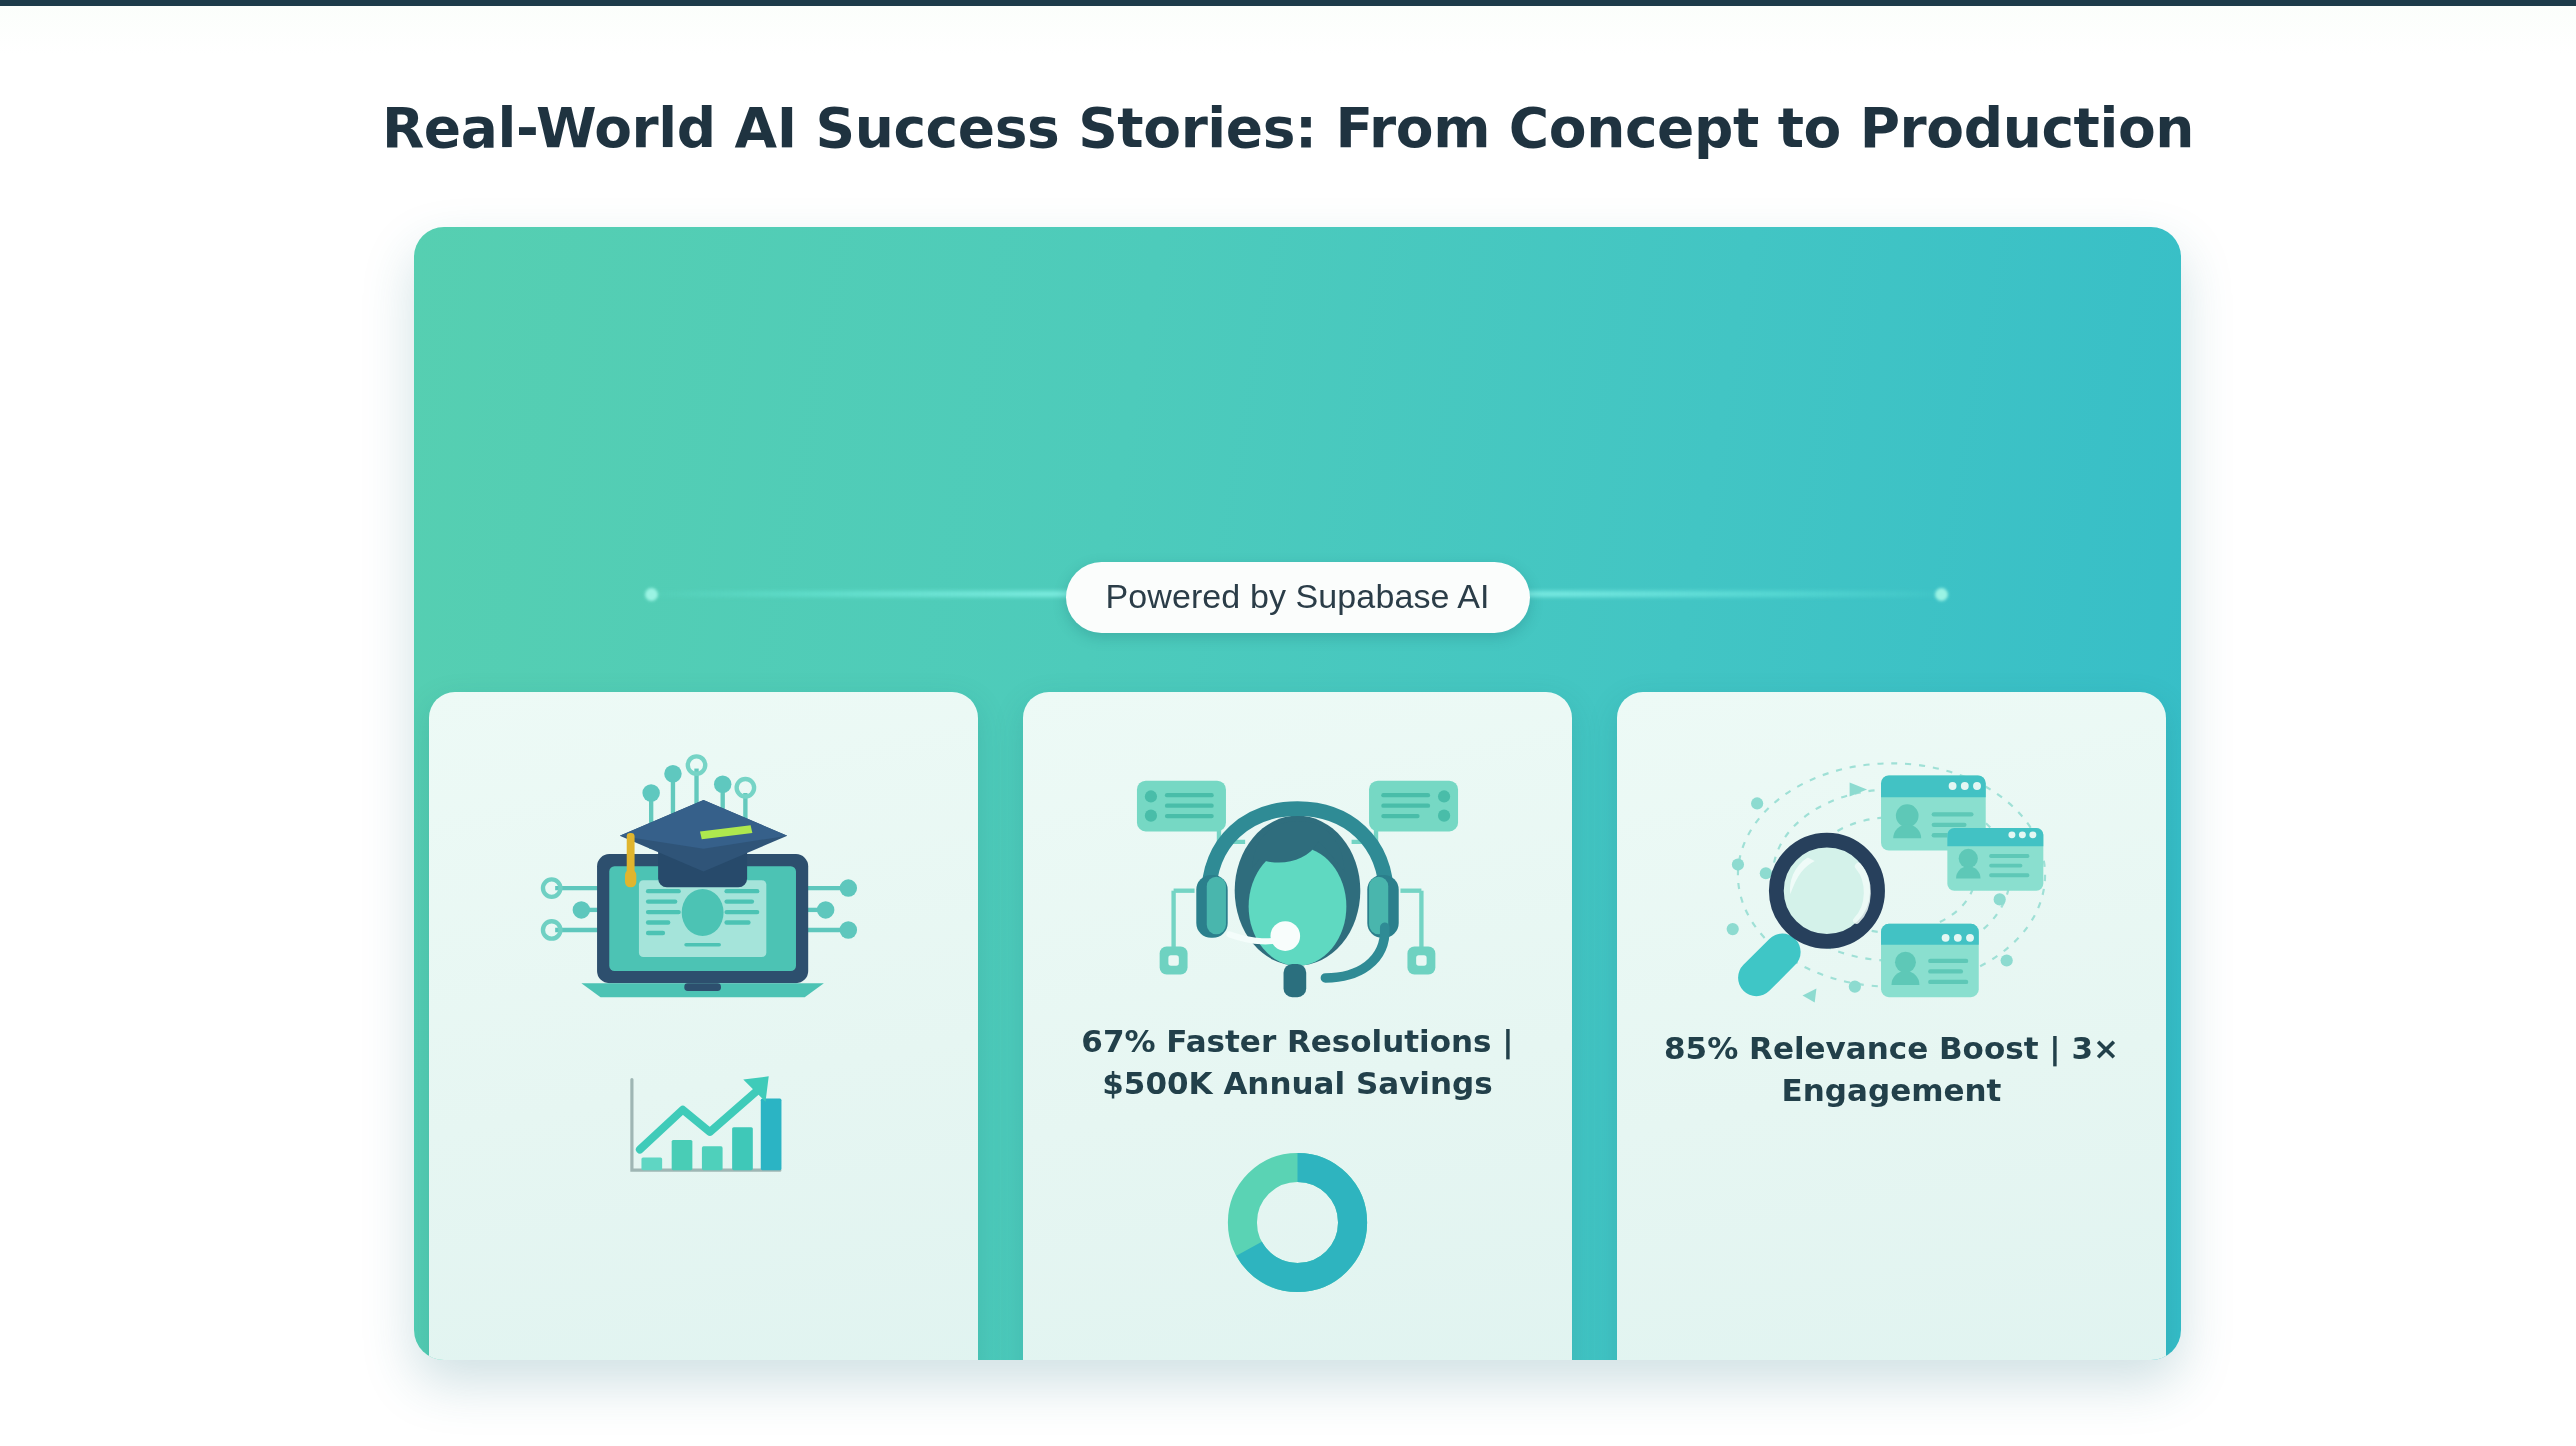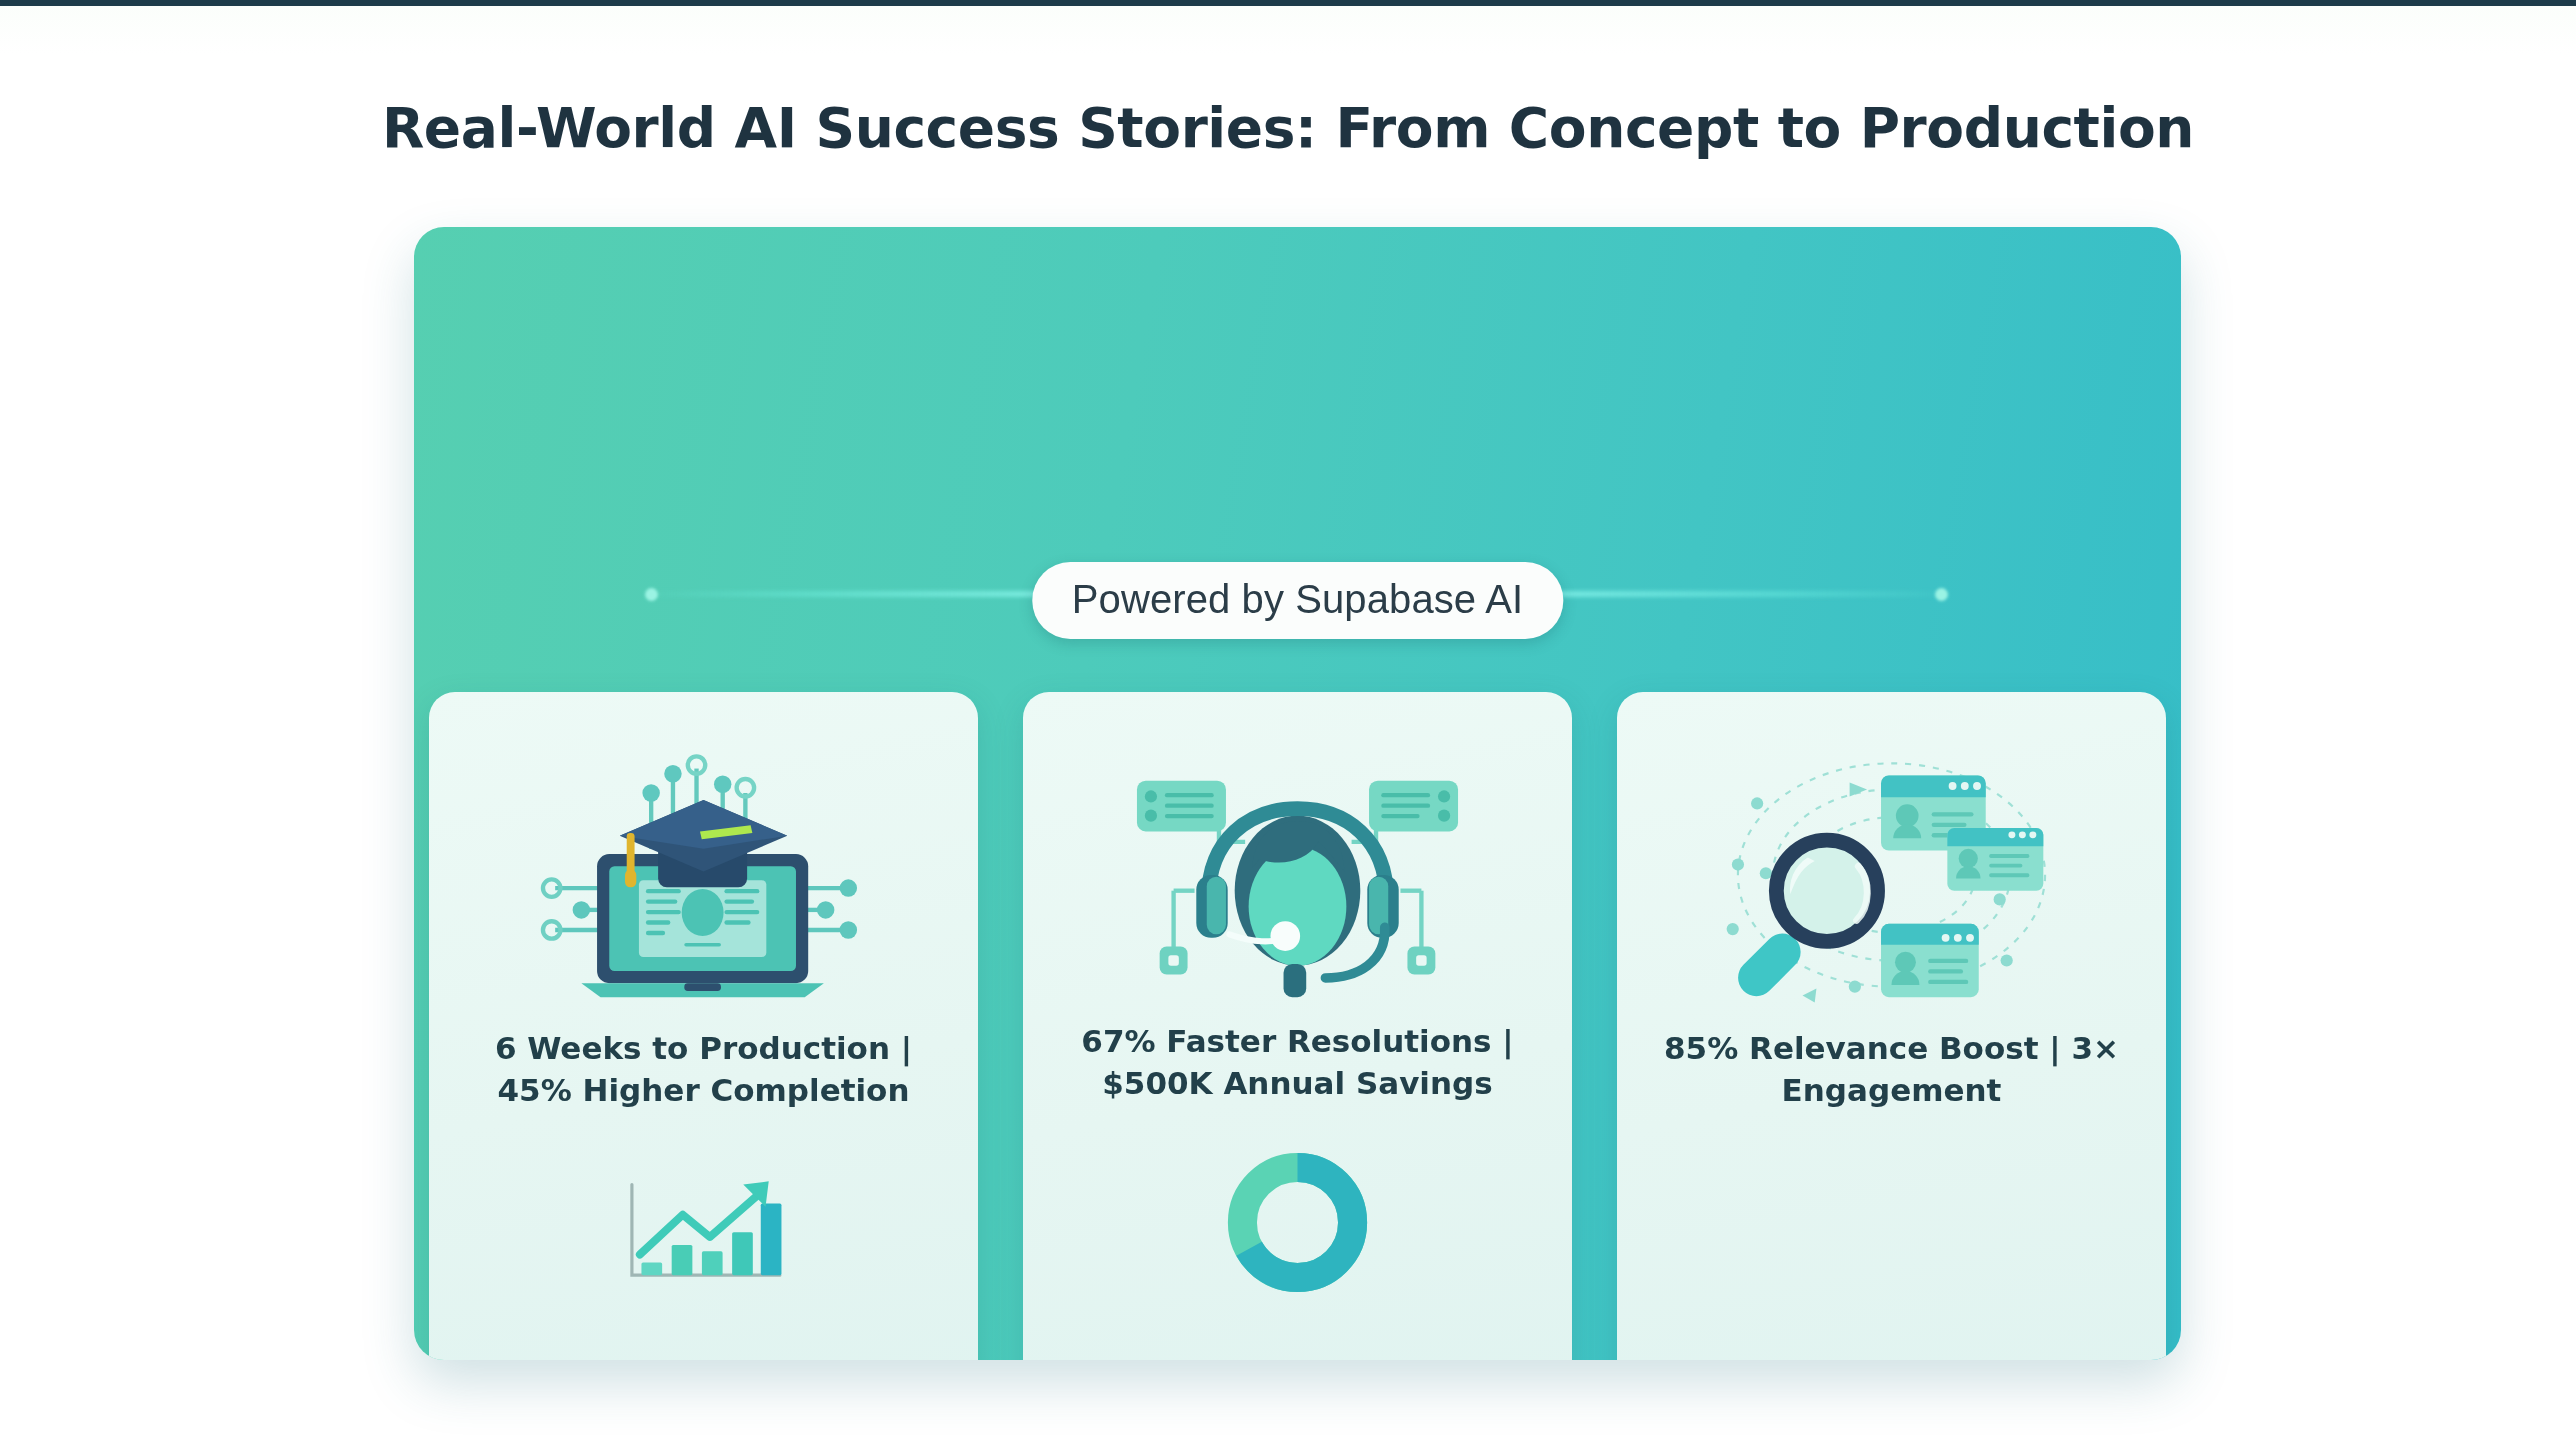--- a/index.html
+++ b/index.html
@@ -103,21 +103,21 @@
 
   .powered-pill {
     position: absolute;
     top: 335px;
     left: 50%;
     transform: translateX(-50%);
     padding: 15px 40px 16.6px 40px;
     background: #fbfdfc;
     border-radius: 38px;
     box-shadow: 0 4.4px 14px rgba(20, 80, 90, 0.22);
-    font-size: 40px;
+    font-size: 34px;
     color: #2b3d48;
     font-family: "Liberation Sans", sans-serif;
     white-space: nowrap;
     letter-spacing: 0.1px;
   }
 
   
   .cards {
     position: absolute;
     top: 465px;
@@ -245,24 +245,20 @@
             <rect x="178" y="274" width="42" height="9" rx="4" fill="#2d4f6e"></rect>
             <rect x="148" y="112" width="102" height="52" rx="10" fill="#274a6b"></rect>
             <path d="M200 64 L296 105 L200 146 L104 105 Z" fill="#2f5478"></path>
             <path d="M200 64 L296 105 L200 120 L104 105 Z" fill="#36608a"></path>
             <path d="M196 100 L254 93 L256 102 L198 109 Z" fill="#aee84e"></path>
             <rect x="112" y="102" width="9" height="48" rx="4" fill="#e0b52e"></rect>
             <rect x="110" y="144" width="13" height="20" rx="6" fill="#e0b52e"></rect>
           </svg>
         </div>
 
-        <div class="stat">
-          <span>6 Weeks to Production |</span>
-          <span>45% Higher Completion</span>
-        </div>
 
         <div class="mini-chart">
           <svg viewBox="0 0 220 150" width="175" height="122">
             <path d="M20 14 L20 128 L206 128" stroke="#9fb6b4" stroke-width="4" fill="none" stroke-linecap="round"></path>
             <rect x="32" y="112" width="26" height="16" rx="2" fill="#5fd6c3"></rect>
             <rect x="70" y="90" width="26" height="38" rx="2" fill="#49cdb6"></rect>
             <rect x="108" y="98" width="26" height="30" rx="2" fill="#4fd0bb"></rect>
             <rect x="146" y="74" width="26" height="54" rx="2" fill="#3fc8b8"></rect>
             <rect x="182" y="38" width="26" height="90" rx="2" fill="#2bb4c4"></rect>
             <path d="M30 102 L84 52 L118 80 L182 24" stroke="#3fcbb9" stroke-width="10" fill="none" stroke-linecap="round" stroke-linejoin="round"></path>

